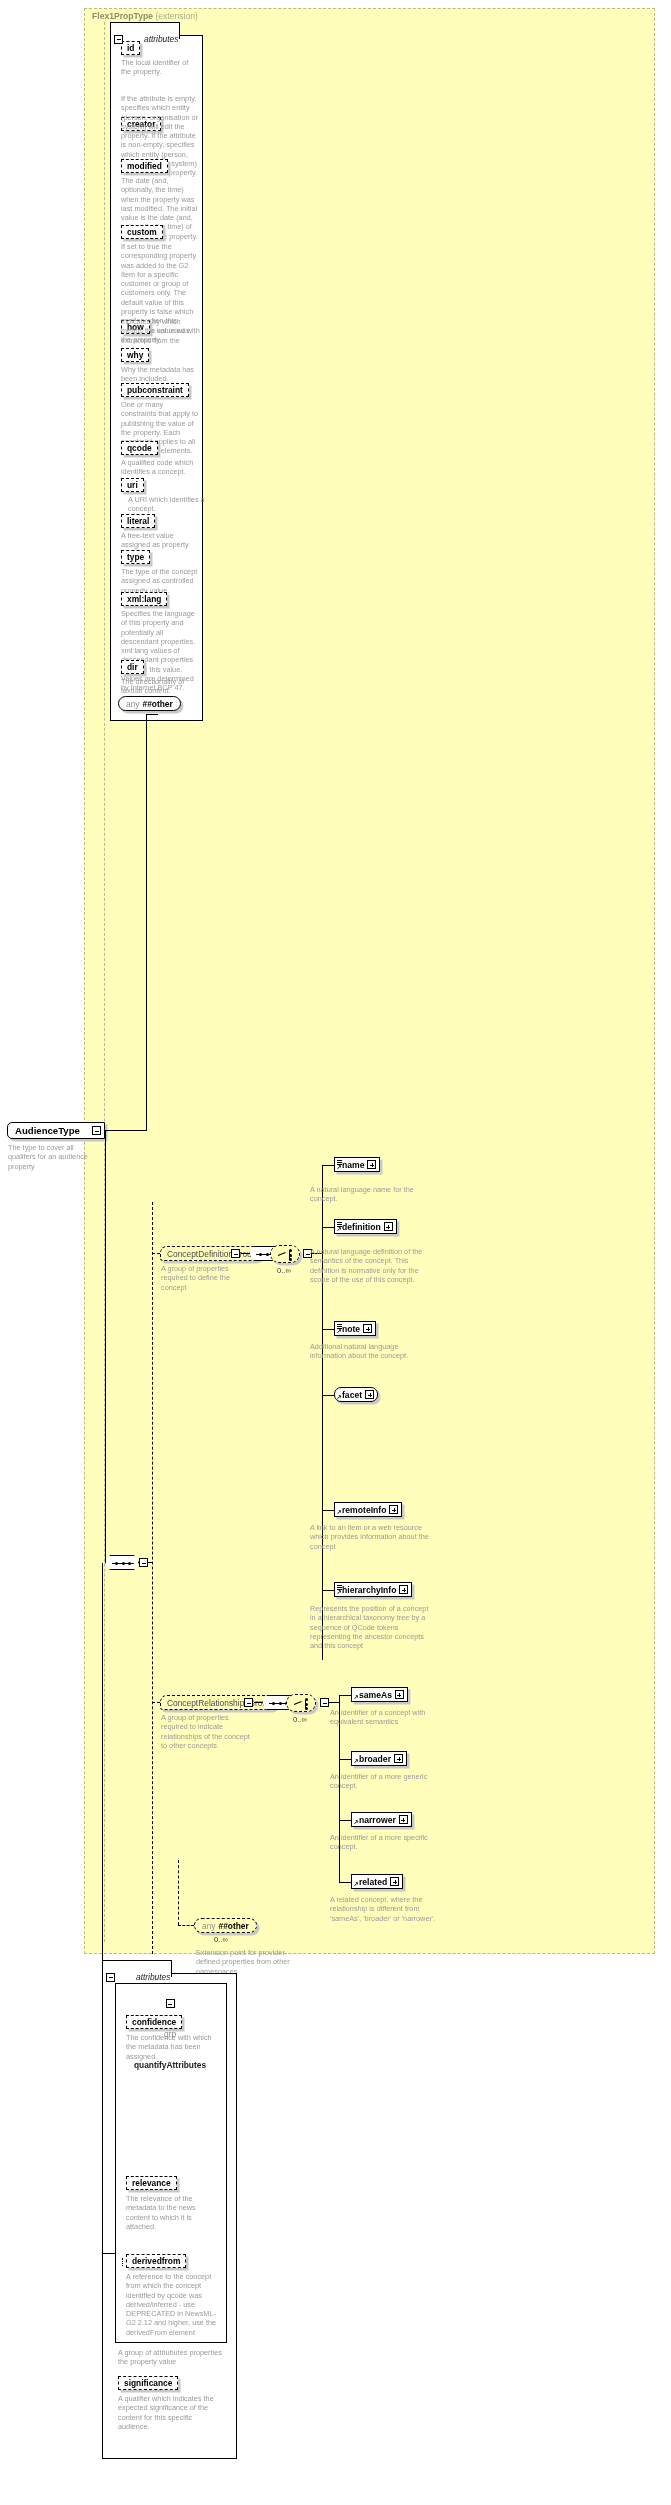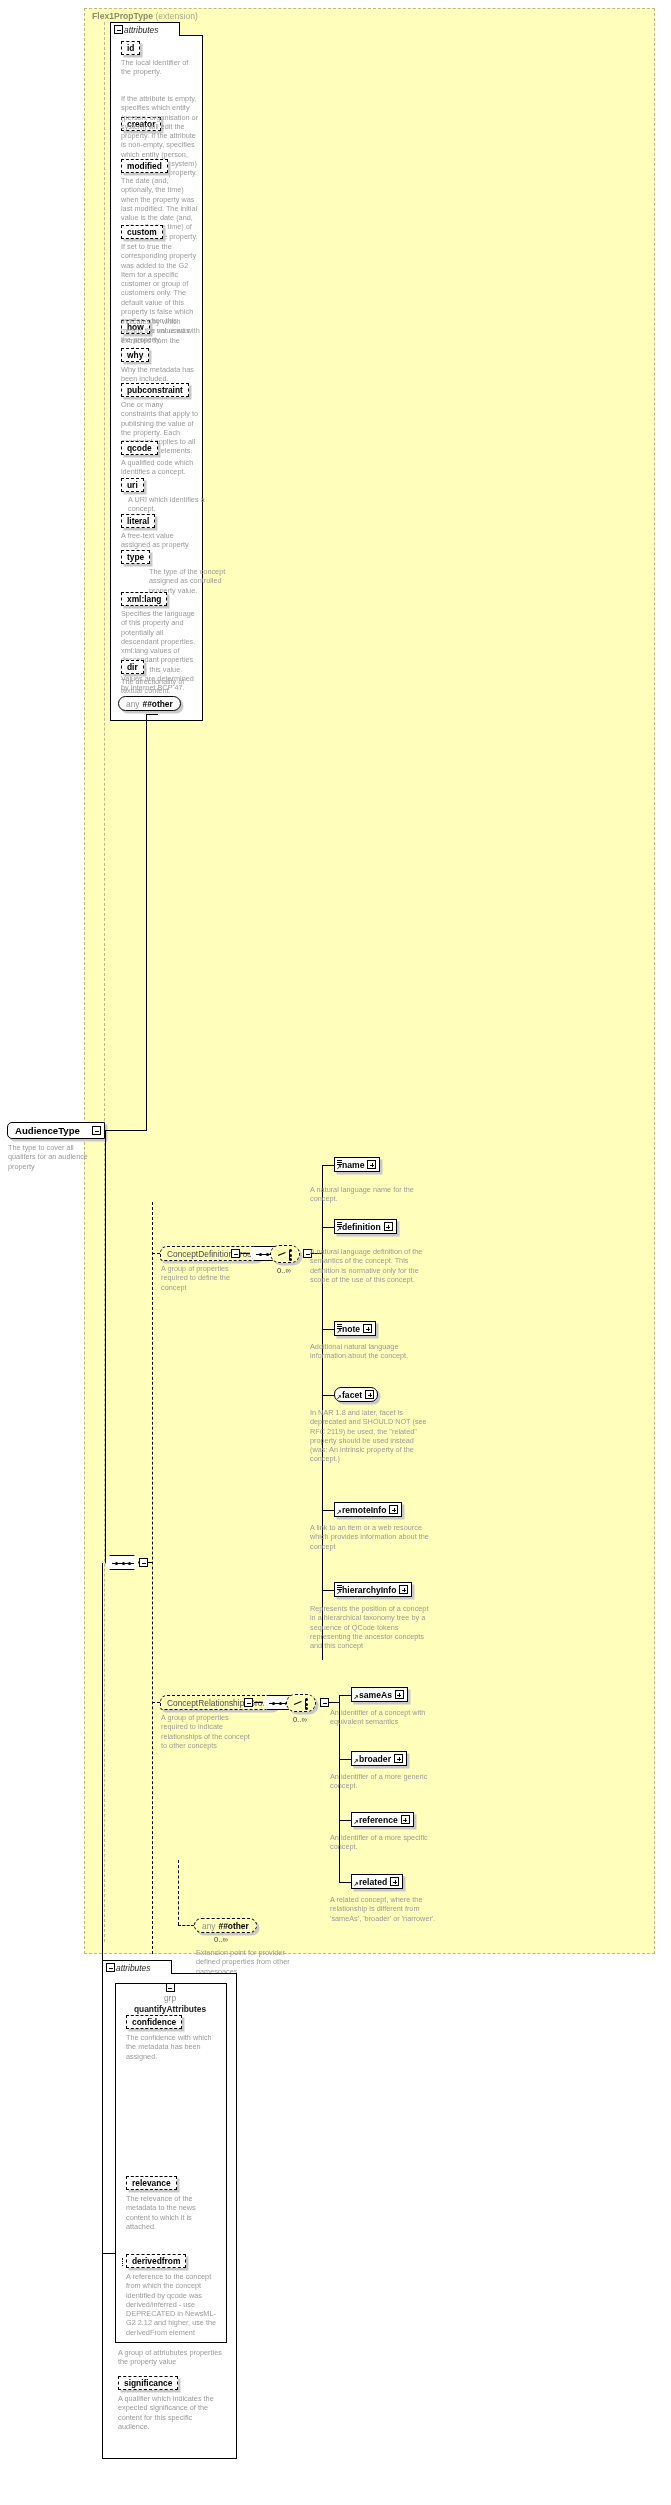--- a/index.html
+++ b/index.html
@@ -47,22 +47,22 @@
     border: 1px solid #000000;
   }
   .attr-tab {
     position: absolute;
     background: #ffffff;
     border: 1px solid #000000;
     border-bottom: none;
     height: 14px;
     display: flex;
     align-items: center;
-    padding: 0 5px 0 3px;
-    gap: 1px;
+    padding: 16px 5px 0 3px;
+    gap: 21px;
     z-index: 3;
   }
   .attr-tab .lbl {
     font-size: 8.4px;
     font-style: italic;
     color: #222;
     white-space: nowrap;
   }
 
   
@@ -333,21 +333,21 @@
   <div class="doc" style="left:128px; top:495px; width:79px;">A URI which identifies a concept.</div>
 
   <div class="attr" style="left:121px; top:514px;">
       <span>literal</span>
     </div>
   <div class="doc" style="left:121px; top:531px; width:79px;">A free-text value assigned as property value.</div>
 
   <div class="attr" style="left:121px; top:550px;">
       <span>type</span>
     </div>
-  <div class="doc" style="left:121px; top:567px; width:79px;margin-left:28px;">The type of the concept assigned as controlled property value.</div>
+  <div class="doc" style="left:121px; top:567px; width:79px;">The type of the concept assigned as controlled property value.</div>
 
   <div class="attr" style="left:121px; top:592px;">
       <span>xml:lang</span>
     </div>
   <div class="doc" style="left:121px; top:609px; width:79px;">Specifies the language of this property and potentially all descendant properties. xml:lang values of descendant properties override this value. Values are determined by Internet BCP 47.</div>
 
   <div class="attr" style="left:121px; top:660px;">
       <span>dir</span>
     </div>
   <div class="doc" style="left:121px; top:677px; width:79px;">The directionality of textual content.</div>
@@ -456,21 +456,20 @@
     <span class="tgl plus"></span>
   </div>
   <div class="doc" style="left:310px; top:1342px; width:122px;">Additional natural language information about the concept.</div>
 
   <div class="ln h" style="left:322px; top:1395px; width:12px;"></div>
   <div class="elem" style="left:334px; top:1387px;border-radius:7px;">
     <span class="arrow">↗</span>
     <span>facet</span>
     <span class="tgl plus"></span>
   </div>
-  <div class="doc" style="left:310px; top:1408px; width:122px;">In NAR 1.8 and later, facet is deprecated and SHOULD NOT (see RFC 2119) be used, the "related" property should be used instead (was: An intrinsic property of the concept.)</div>
 
   <div class="ln h" style="left:322px; top:1510px; width:12px;"></div>
   <div class="elem" style="left:334px; top:1502px;">
     <span class="arrow">↗</span>
     <span>remoteInfo</span>
     <span class="tgl plus"></span>
   </div>
   <div class="doc" style="left:310px; top:1523px; width:122px;">A link to an item or a web resource which provides information about the concept</div>
 
   <div class="ln h" style="left:322px; top:1590px; width:12px;"></div>
@@ -530,21 +529,21 @@
   <div class="elem" style="left:351px; top:1751px;">
     <span class="arrow">↗</span>
     <span>broader</span>
     <span class="tgl plus"></span>
   </div>
   <div class="doc" style="left:330px; top:1772px; width:118px;">An identifier of a more generic concept.</div>
 
   <div class="ln h" style="left:339px; top:1820px; width:12px;"></div>
   <div class="elem" style="left:351px; top:1812px;">
     <span class="arrow">↗</span>
-    <span>reference</span>
+    <span>narrower</span>
     <span class="tgl plus"></span>
   </div>
   <div class="doc" style="left:330px; top:1833px; width:118px;">An identifier of a more specific concept.</div>
 
   <div class="ln h" style="left:339px; top:1882px; width:12px;"></div>
   <div class="elem" style="left:351px; top:1874px;">
     <span class="arrow">↗</span>
     <span>related</span>
     <span class="tgl plus"></span>
   </div>

